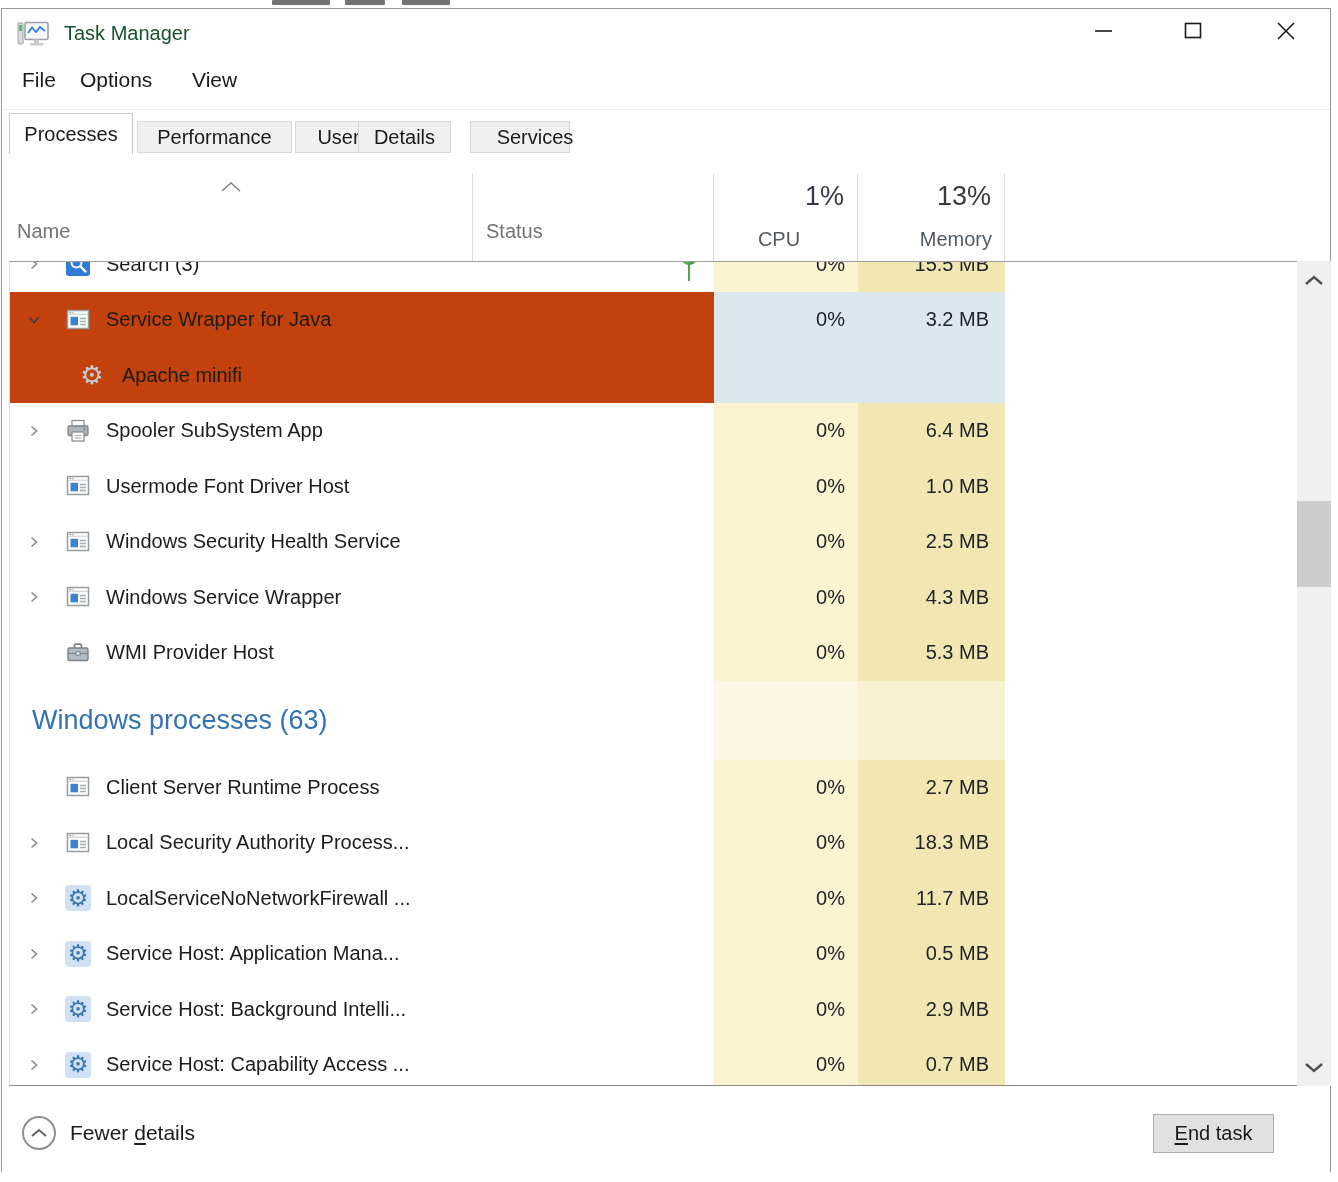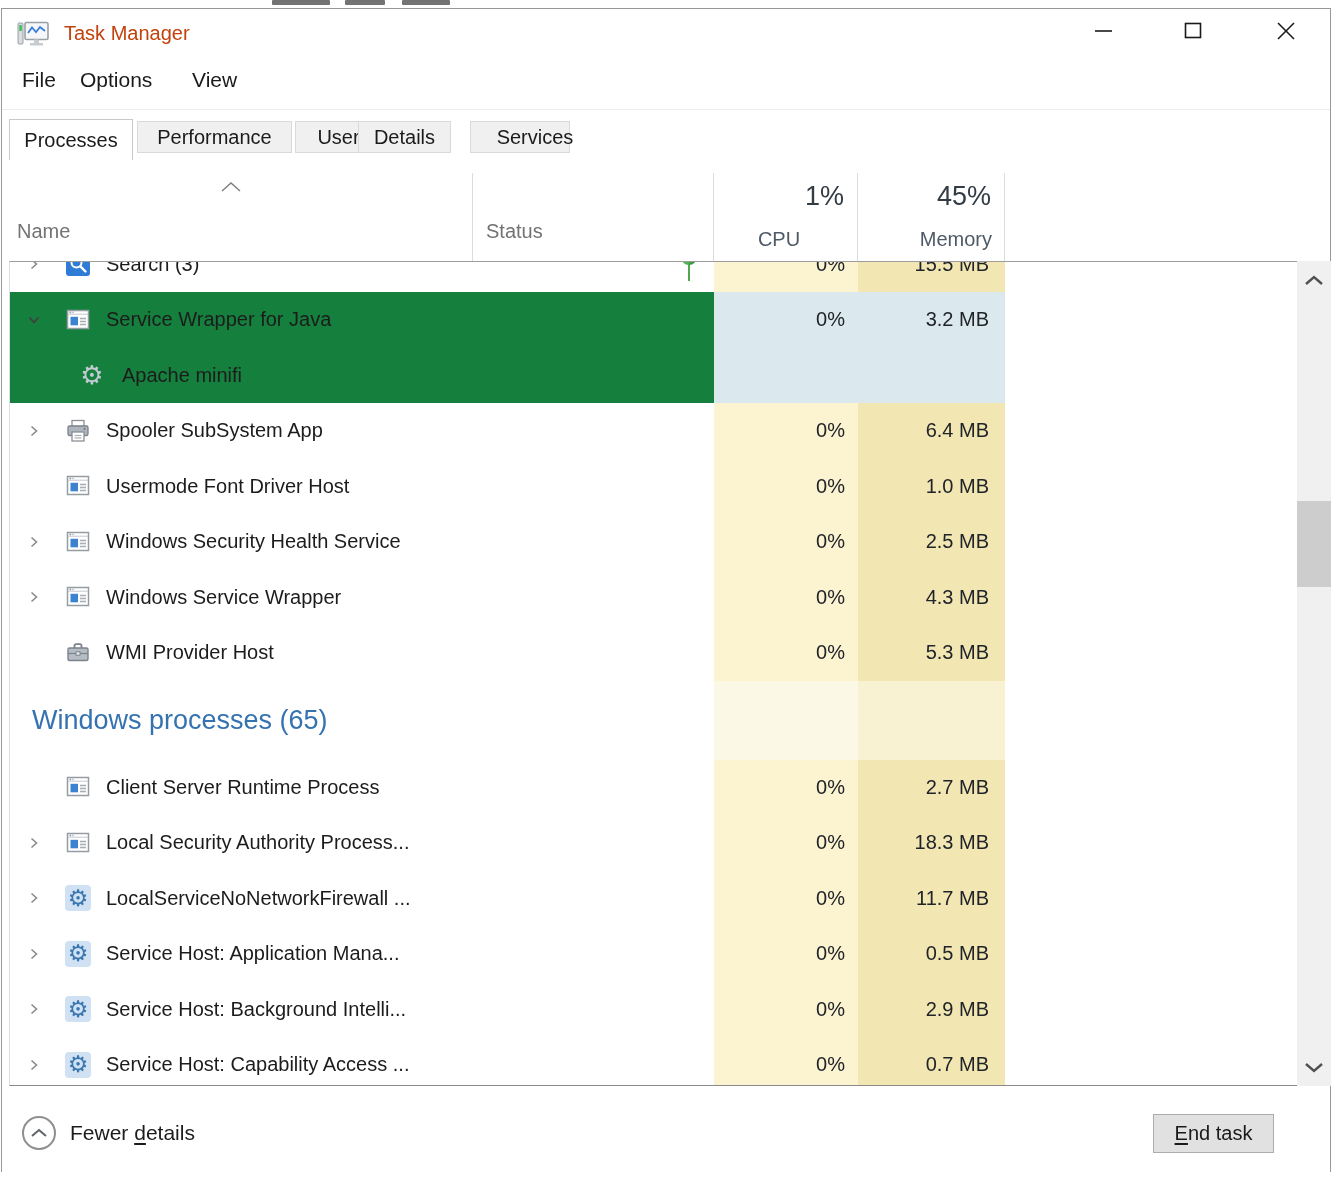--- a/index.html
+++ b/index.html
@@ -9,34 +9,34 @@
     -webkit-font-smoothing:antialiased;
   }
   .artifact{position:absolute;background:#5a5a5a;height:5px;top:0;border-radius:1px;opacity:.85;}
 
   
   .window{position:absolute;left:1px;top:8px;width:1330px;height:1164px;background:#fff;border:1px solid #979797;box-sizing:border-box;}
 
   
   .titlebar{position:absolute;left:0;top:0;width:100%;height:48px;background:#fff;}
   .app-icon{position:absolute;left:14px;top:8px;width:34px;height:34px;}
-  .title-text{position:absolute;left:62px;top:13px;font-size:20px;color:#c2410c;}
+  .title-text{position:absolute;left:62px;top:13px;font-size:20px;color:#14532d;}
   .winbtn{position:absolute;top:0;width:46px;height:42px;display:flex;align-items:center;justify-content:center;cursor:default;}
   .winbtn.min{left:1078px;} .winbtn.max{left:1168px;} .winbtn.close{left:1261px;}
 
   
   .menubar{position:absolute;left:0;top:52px;height:40px;width:100%;}
   .menu-item{position:absolute;top:7px;font-size:21px;color:#1b1b1b;}
   .menu-item.m0{left:20px;} .menu-item.m1{left:78px;} .menu-item.m2{left:190px;}
 
   
   .tabband{position:absolute;left:0;top:100px;width:100%;height:44px;border-top:1px solid #ececec;}
   .tab{position:absolute;top:11px;height:32px;box-sizing:border-box;background:#f0f0f0;border:1px solid #d9d9d9;
        font-size:20px;color:#1b1b1b;display:flex;align-items:center;justify-content:center;padding:0 14px;}
-  .tab.active{top:9px;height:41px;background:#fff;border:1px solid #c9c9c9;border-bottom:none;z-index:2;}
+  .tab.active{top:3px;height:41px;background:#fff;border:1px solid #c9c9c9;border-bottom:none;z-index:2;}
   .tab.t0{left:7px;width:124px;}
   .tab.t1{left:135px;width:155px;}
   .tab.t2{left:293px;width:97px;}
   .tab.t3{left:356px;width:93px;}
   .tab.t4{left:468px;width:100px;padding-left:44px;}
 
   
   .colheader{position:absolute;left:0;top:152px;width:100%;height:100px;background:#fff;}
   .colsep{position:absolute;top:12px;bottom:0;width:1px;background:#dcdcdc;}
   .colsep.s1{left:470px;} .colsep.s2{left:711px;} .colsep.s3{left:855px;} .colsep.s4{left:1002px;}
@@ -55,21 +55,21 @@
   .row .cell{display:flex;align-items:center;box-sizing:border-box;}
   .cell.name{overflow:hidden;white-space:nowrap;align-items:center;}
   .chev{width:24px;height:24px;margin-left:12px;flex:0 0 24px;display:flex;align-items:center;justify-content:center;}
   .picon{width:28px;height:28px;margin-left:18px;flex:0 0 28px;display:flex;align-items:center;justify-content:center;position:relative;}
   .pname{margin-left:14px;font-size:20px;color:#1c1c1c;}
   .cell.status{justify-content:flex-end;padding-right:14px;position:relative;}
   .cell.cpu{background:#fcf4d1;justify-content:flex-end;padding-right:13px;}
   .cell.mem{background:#f2e7b2;justify-content:flex-end;padding-right:16px;}
   .val{font-size:20px;color:#20242a;}
   
-  .row.selected{background:#15803d;}
+  .row.selected{background:#c2410c;}
   .row.selected .cell.cpu,.row.selected .cell.mem{background:#dbe9ef;}
   .row.selected .cell.filler{background:#ffffff;}
   .row.child .picon{margin-left:32px;}
   .row.child .pname{margin-left:16px;}
   
   .row.section{height:79px;}
   .row.section .cell.cpu{background:#fcf8e6;}
   .row.section .cell.mem{background:#f8f1d2;}
   .section-title{font-size:27px;color:#3572b0;margin-left:22px;white-space:nowrap;}
   .gicon{font-size:23px;line-height:1;}
@@ -151,21 +151,21 @@
     <div class="colsep s4"></div>
     <div class="sortchev">
       <svg width="26" height="16">
           <polyline points="4,12 13,4 22,12" fill="none" stroke="#7d7d7d" stroke-width="1.4"></polyline>
         </svg>
     </div>
     <span class="hlabel name">Name</span>
     <span class="hlabel status">Status</span>
     <div class="htotal hblock-cpu">1%</div>
     <div class="hlabel-right hblock-cpu" style="left:712px;width:130px;text-align:center;">CPU</div>
-    <div class="htotal hblock-mem">45%</div>
+    <div class="htotal hblock-mem">13%</div>
     <div class="hlabel-right" style="left:856px;width:134px;">Memory</div>
   </div>
 
   <div class="list" id="list">
       <div class="clip">
         <div class="row">
     <div class="cell name">
       <span class="chev">
               <svg width="16" height="16">
                 <path d="M5.5 3.5 L10.5 8 L5.5 12.5" fill="none" stroke="#8b8b8b" stroke-width="1.6"></path>
@@ -374,21 +374,21 @@
     <div class="cell cpu">
           <span class="val">0%</span>
         </div>
     <div class="cell mem">
           <span class="val">5.3 MB</span>
         </div>
     <div class="cell filler"></div>
   </div>
       <div class="row section">
     <div class="cell name">
-          <span class="section-title">Windows processes (65)</span>
+          <span class="section-title">Windows processes (63)</span>
         </div>
     <div class="cell status"></div>
     <div class="cell cpu">
           <span class="val"></span>
         </div>
     <div class="cell mem">
           <span class="val"></span>
         </div>
     <div class="cell filler"></div>
   </div>

